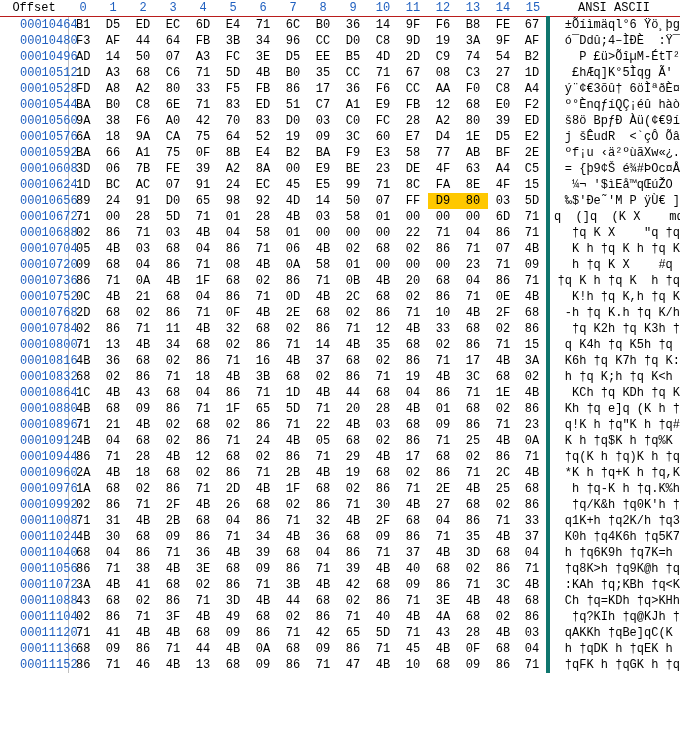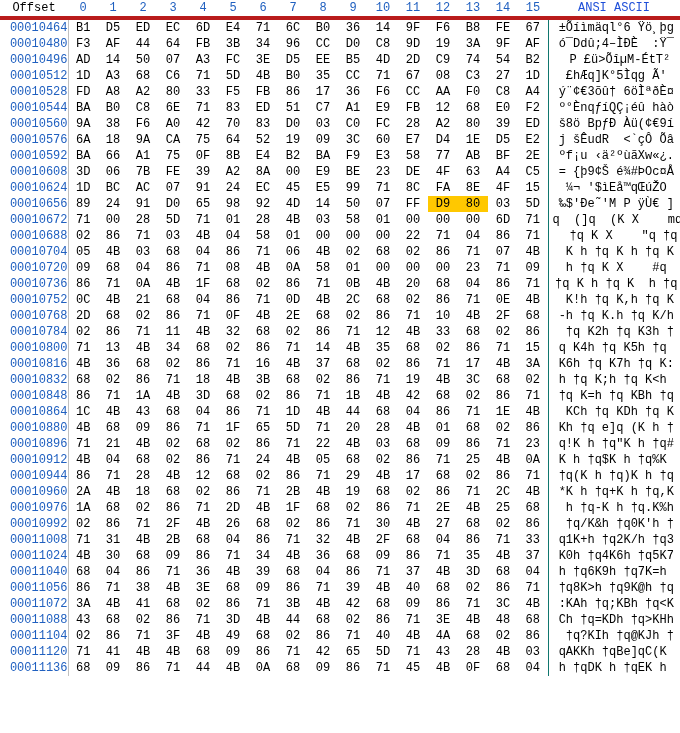--- a/index.html
+++ b/index.html
@@ -2,26 +2,26 @@
 <html><head>
 <meta charset="utf-8">
 <style>
   html,body{margin:0;padding:0;background:#fff;font-family:"Courier New",monospace;font-size:12px;line-height:16px;color:#000;}
   .hexview{width:680px;}
   table{border-collapse:collapse;table-layout:fixed;width:100%;}
   th,td{padding:0;text-align:center;height:16px;box-sizing:border-box;white-space:pre;}
   .col-off{width:68px;}
   .col-hex{width:30px;}
   .col-asc{width:132px;}
-  thead th{color:#2060c0;font-weight:normal;border-bottom:4px solid #b91c1c;}
+  thead th{color:#2060c0;font-weight:normal;border-bottom:1px solid #b91c1c;}
   thead th.col-off{color:#000;}
-  thead th.col-asc{color:#1d4ed8;}
-  tbody td.off{color:#2060c0;text-align:right;padding-left:4px;border-right:1px solid #c0c0c0;}
+  thead th.col-asc{color:#000000;}
+  tbody td.off{color:#2060c0;text-align:left;padding-left:20px;border-right:1px solid #c0c0c0;}
   tbody td.hex{font-family:"Courier New",monospace;}
-  tbody td.asc{text-align:center;padding-left:4px;border-left:1px solid #0f766e;}
+  tbody td.asc{text-align:right;padding-left:4px;border-left:4px solid #0f766e;}
   tbody td.hex.sel{background:#ffc800;}
 </style>
 </head>
 <body>
 
 <div class="hexview">
 <table>
   <colgroup>
     <col class="col-off">
     <col class="col-hex">
@@ -519,40 +519,20 @@
           <td class="hex">86</td>
           <td class="hex">71</td>
           <td class="hex">19</td>
           <td class="hex">4B</td>
           <td class="hex">3C</td>
           <td class="hex">68</td>
           <td class="hex">02</td>
           <td class="asc">h †q K;h †q K&lt;h </td>
         </tr>
         <tr>
-          <td class="off">00010848</td>
-          <td class="hex">86</td>
-          <td class="hex">71</td>
-          <td class="hex">1A</td>
-          <td class="hex">4B</td>
-          <td class="hex">3D</td>
-          <td class="hex">68</td>
-          <td class="hex">02</td>
-          <td class="hex">86</td>
-          <td class="hex">71</td>
-          <td class="hex">1B</td>
-          <td class="hex">4B</td>
-          <td class="hex">42</td>
-          <td class="hex">68</td>
-          <td class="hex">02</td>
-          <td class="hex">86</td>
-          <td class="hex">71</td>
-          <td class="asc">†q K=h †q KBh †q</td>
-        </tr>
-        <tr>
           <td class="off">00010864</td>
           <td class="hex">1C</td>
           <td class="hex">4B</td>
           <td class="hex">43</td>
           <td class="hex">68</td>
           <td class="hex">04</td>
           <td class="hex">86</td>
           <td class="hex">71</td>
           <td class="hex">1D</td>
           <td class="hex">4B</td>
@@ -877,16 +857,36 @@
           <td class="hex">68</td>
           <td class="hex">09</td>
           <td class="hex">86</td>
           <td class="hex">71</td>
           <td class="hex">45</td>
           <td class="hex">4B</td>
           <td class="hex">0F</td>
           <td class="hex">68</td>
           <td class="hex">04</td>
           <td class="asc">h †qDK h †qEK h </td>
+        </tr>
+        <tr>
+          <td class="off">00011152</td>
+          <td class="hex">86</td>
+          <td class="hex">71</td>
+          <td class="hex">46</td>
+          <td class="hex">4B</td>
+          <td class="hex">13</td>
+          <td class="hex">68</td>
+          <td class="hex">09</td>
+          <td class="hex">86</td>
+          <td class="hex">71</td>
+          <td class="hex">47</td>
+          <td class="hex">4B</td>
+          <td class="hex">10</td>
+          <td class="hex">68</td>
+          <td class="hex">09</td>
+          <td class="hex">86</td>
+          <td class="hex">71</td>
+          <td class="asc">†qFK h †qGK h †q</td>
         </tr>
       </tbody>
 </table>
 </div>
 
 </body></html>

